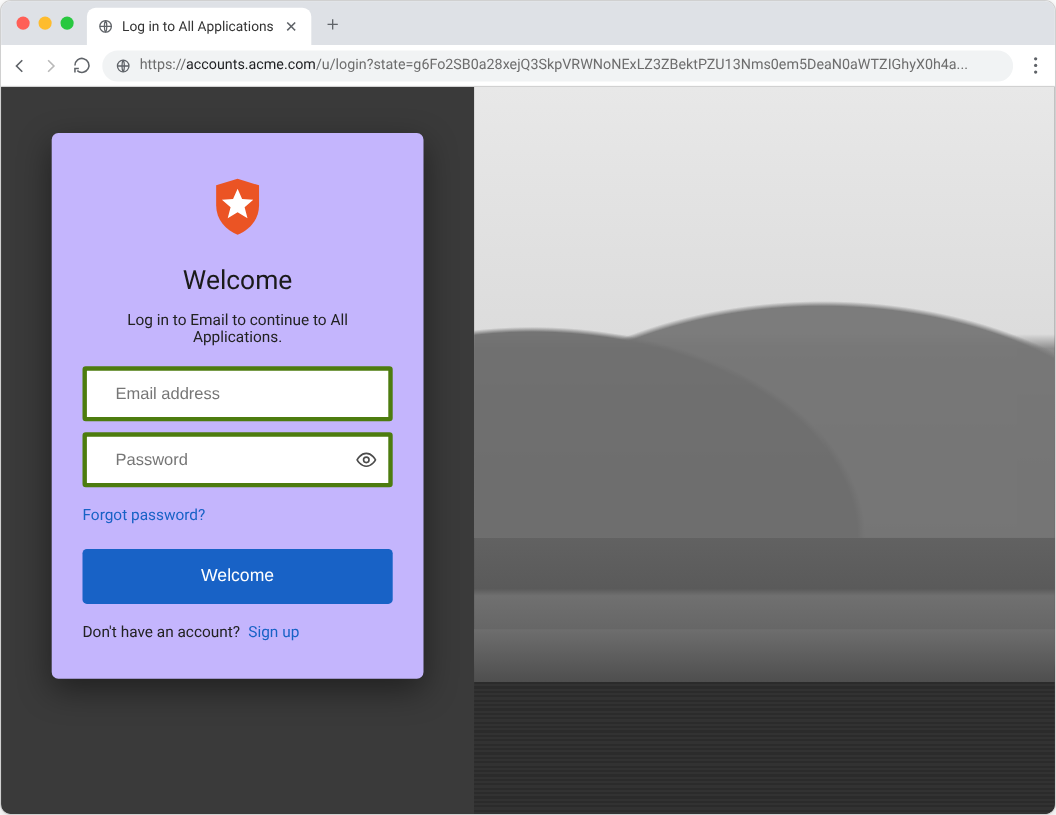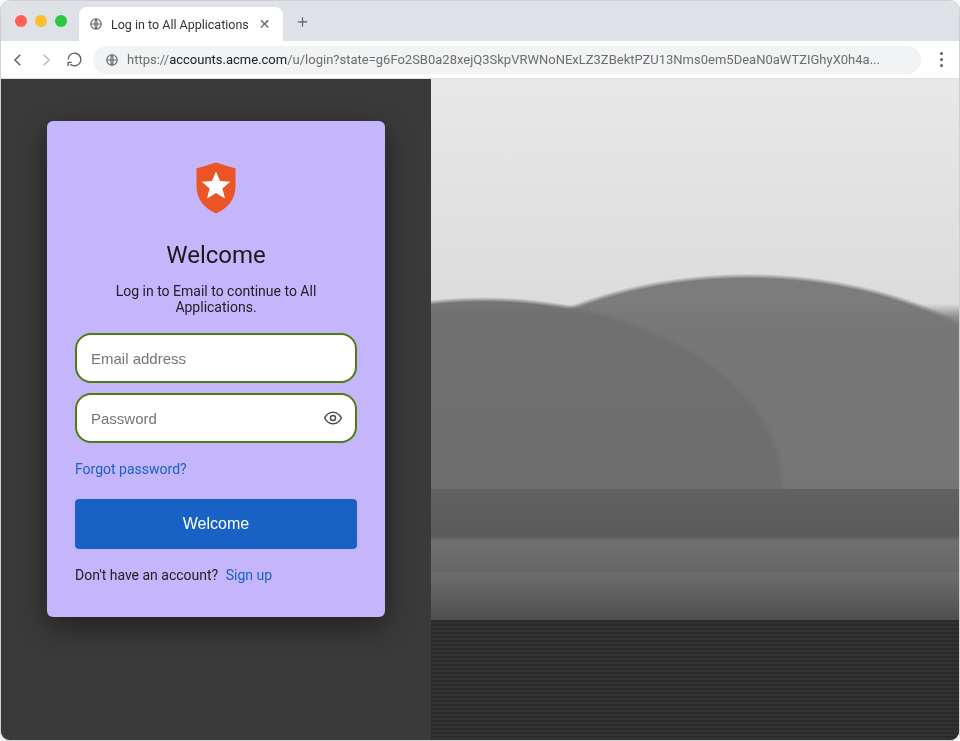--- a/index.html
+++ b/index.html
@@ -172,24 +172,24 @@
     }
     .field {
       width: 100%;
       margin-top: 18px;
       position: relative;
     }
     .field + .field { margin-top: 10px; }
     .field input {
       width: 100%;
       height: 50px;
-      border: 2px solid #4d7c0f;
-      border-radius: 16px;
+      border: 4px solid #4d7c0f;
+      border-radius: 3px;
       font-size: 15px;
-      padding: 0 14px;
+      padding: 0 26px;
       color: #333;
       background: #fff;
     }
     .field input::placeholder { color: #767676; }
     .eye-btn {
       position: absolute;
       right: 10px; top: 50%; transform: translateY(-50%);
       width: 28px; height: 28px;
       display:flex; align-items:center; justify-content:center;
       color: #4c4c4c;

